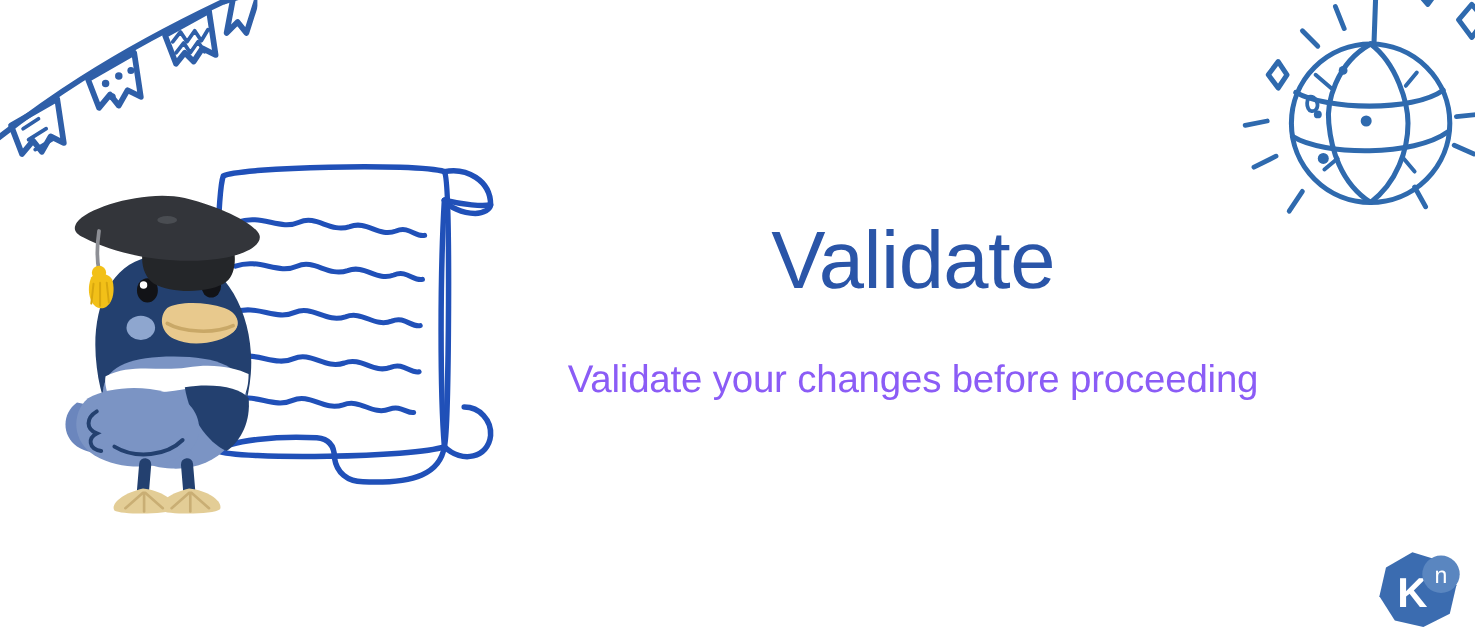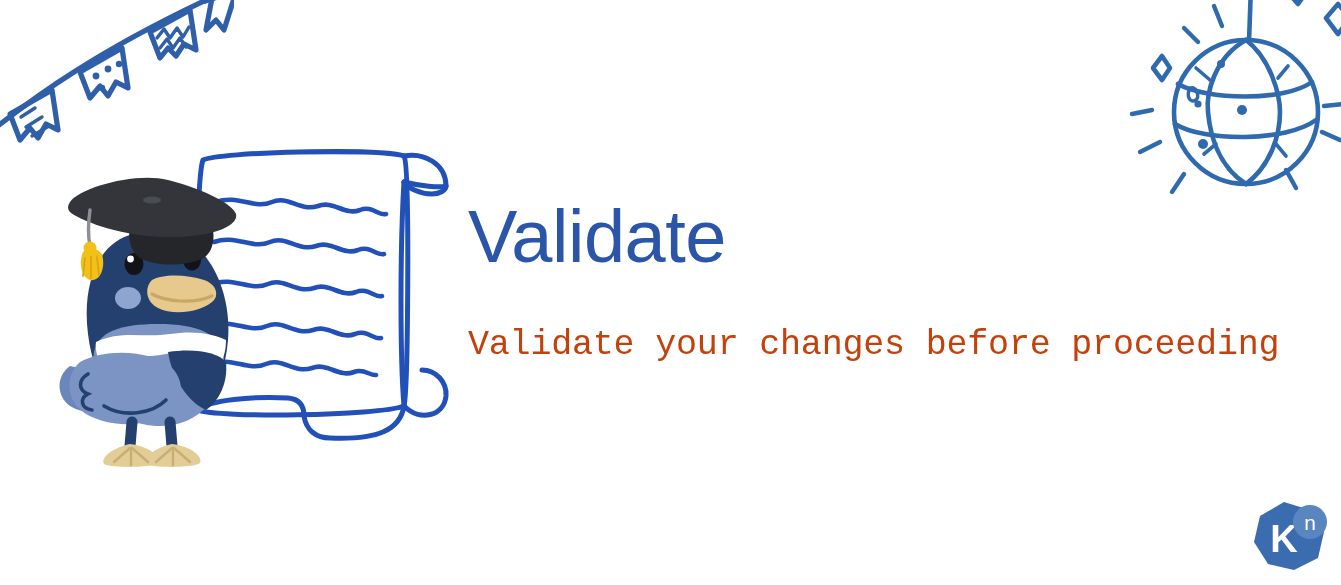--- a/index.html
+++ b/index.html
@@ -16,40 +16,41 @@
   .deco{position:absolute;pointer-events:none;}
   #bunting-decoration{left:-26px;top:-14px;width:260px;height:210px;}
   #discoball-decoration{left:1118px;top:-16px;width:240px;height:240px;}
   #mascot-illustration{left:48px;top:138px;width:420px;height:330px;}
 
   
   .text-block{
     position:absolute;
     left:468px;top:200px;
     width:724px;
+    text-align:center;
   }
   #page-title{
     margin:0;
     font-family:"Liberation Sans", sans-serif;
     font-size:74px;
     font-weight:400;
     letter-spacing:-0.5px;
     line-height:1.0;
     color:#2a55a8;
     white-space:nowrap;
   }
   #page-subtitle{
     margin:0;
     padding-top:52px;
-    font-family:Liberation Mono, monospace;
+    font-family:Liberation Sans, sans-serif;
     font-size:35px;
     font-weight:400;
     letter-spacing:-0.2px;
     line-height:1.1;
-    color:#c2410c;
+    color:#8b5cf6;
     white-space:nowrap;
   }
 
   
   #brand-logo{
     position:absolute;
     left:1248px;top:500px;
     width:82px;height:74px;
   }
 </style>

